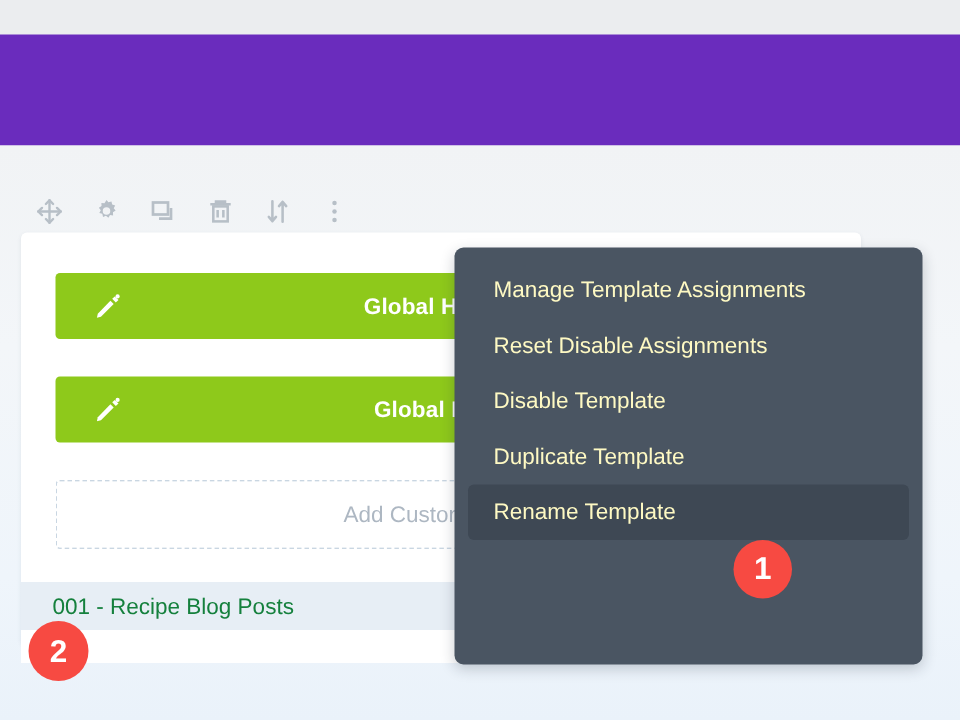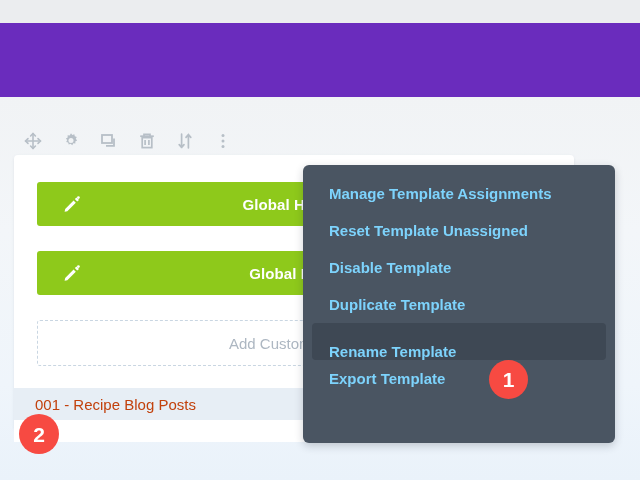--- a/index.html
+++ b/index.html
@@ -127,21 +127,21 @@
     top: 388px;
     width: 560px;
     height: 32px;
     background: #e7eef5;
     display: flex;
     align-items: center;
   }
   .tpl-row .tpl-name {
     margin-left: 21px;
     font-size: 15px;
-    color: #c2410c;
+    color: #15803d;
   }
   .tpl-row .tpl-status {
     position: absolute;
     right: 6px;
     font-size: 15px;
     color: #f04a3c;
     font-weight: bold;
     white-space: nowrap;
   }
   .tpl-row-blank {
@@ -165,31 +165,30 @@
     box-shadow: 0 3px 9px rgba(30,40,55,0.22);
     padding-top: 10px;
     box-sizing: border-box;
   }
   .menu-item {
     position: relative;
     height: 37px;
     display: flex;
     align-items: center;
     padding-left: 26px;
-    color: #7dd3fc;
-    font-size: 15px;
-    font-weight: bold;
+    color: #fef9c3;
+    font-size: 15px;
+    font-weight: normal;
     box-sizing: border-box;
   }
   .menu-item.active {
     background: #3e4854;
     border-radius: 4px;
     margin: 0 9px;
     padding-left: 17px;
-    align-items: flex-end;
   }
 
   
   .badge {
     position: absolute;
     border-radius: 50%;
     background: #f74a42;
     color: #ffffff;
     display: flex;
     align-items: center;
@@ -302,32 +301,29 @@
   <div class="tpl-row">
     <span class="tpl-name">001 - Recipe Blog Posts</span>
     <span class="tpl-status">Unassigned</span>
   </div>
 
   <div class="menu">
     <div class="menu-item">
       <span>Manage Template Assignments</span>
     </div>
     <div class="menu-item">
-      <span>Reset Template Unassigned</span>
+      <span>Reset Disable Assignments</span>
     </div>
     <div class="menu-item">
       <span>Disable Template</span>
     </div>
     <div class="menu-item">
       <span>Duplicate Template</span>
     </div>
     <div class="menu-item active">
       <span>Rename Template</span>
     </div>
-    <div class="menu-item">
-      <span>Export Template</span>
-    </div>
   </div>
 
   <div class="badge badge-1">1</div>
   <div class="badge badge-2">2</div>
 
 </div>
 
 </body></html>

